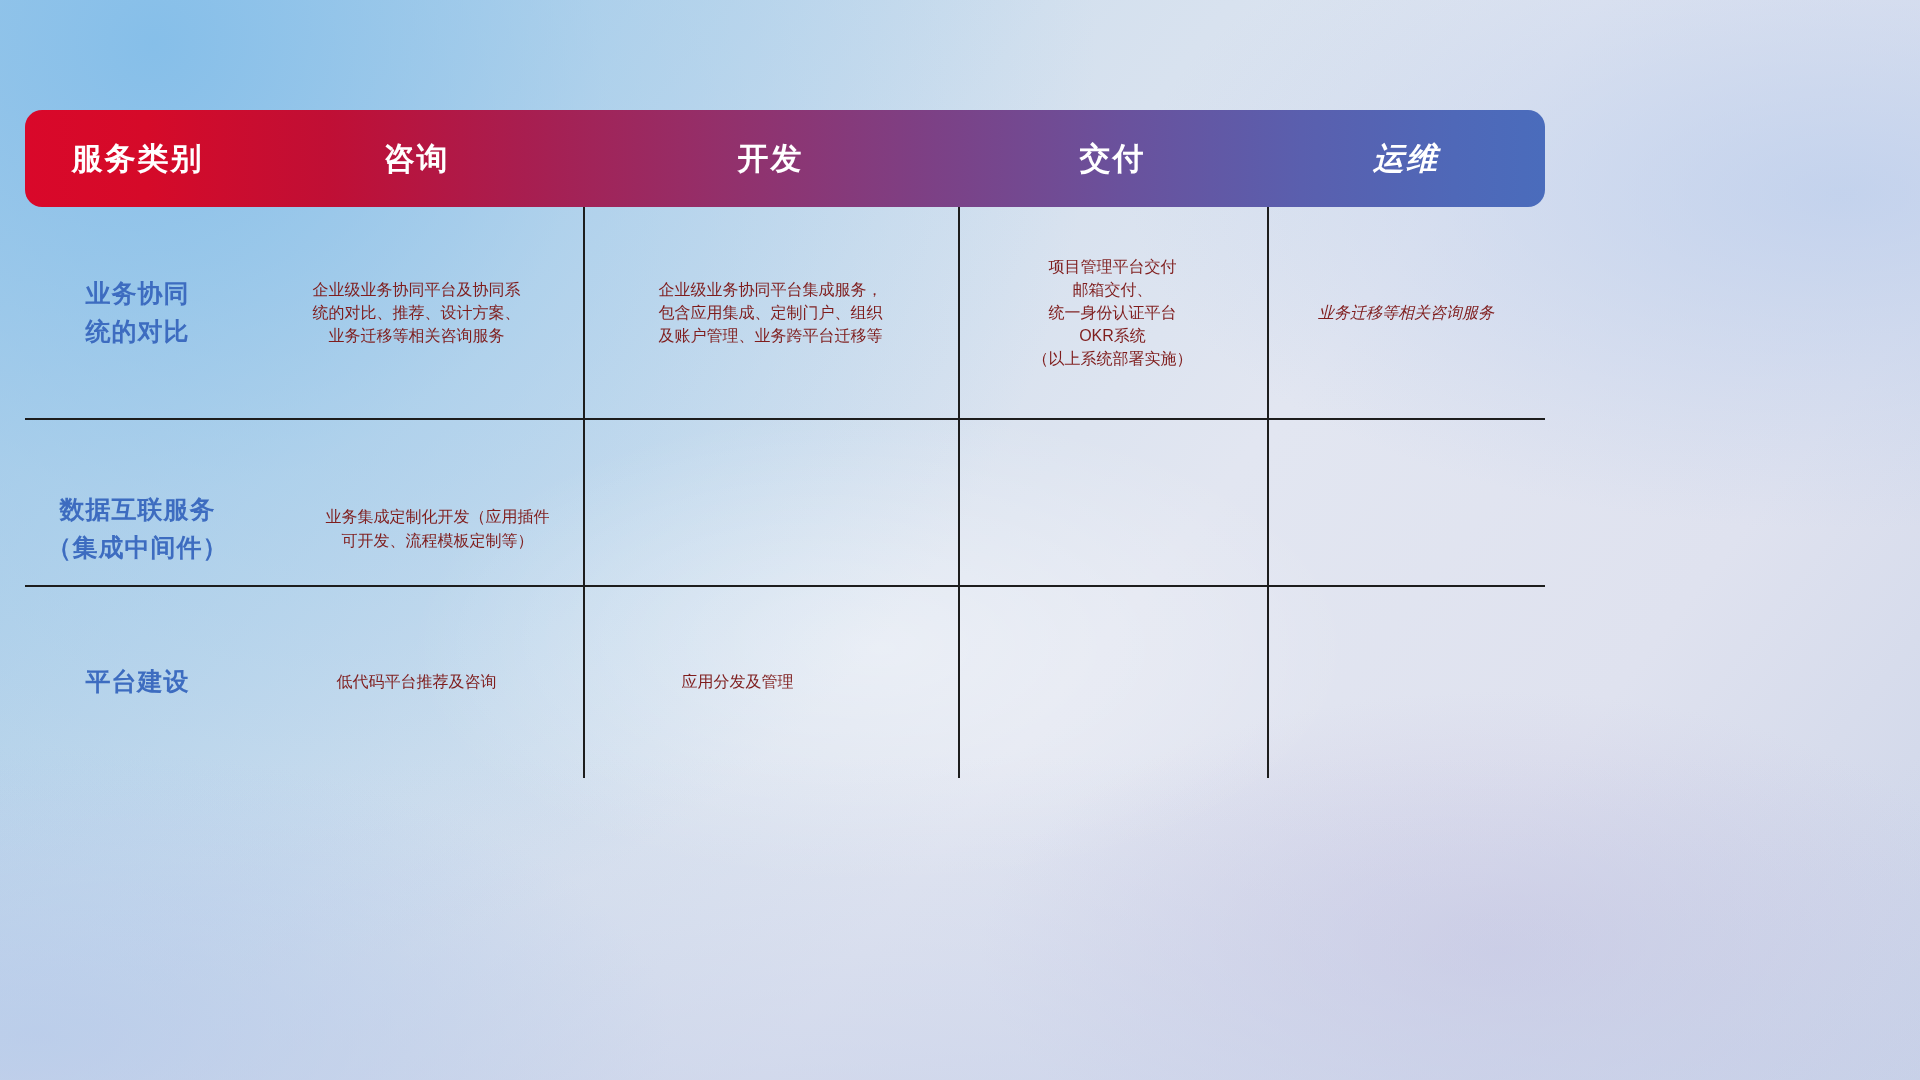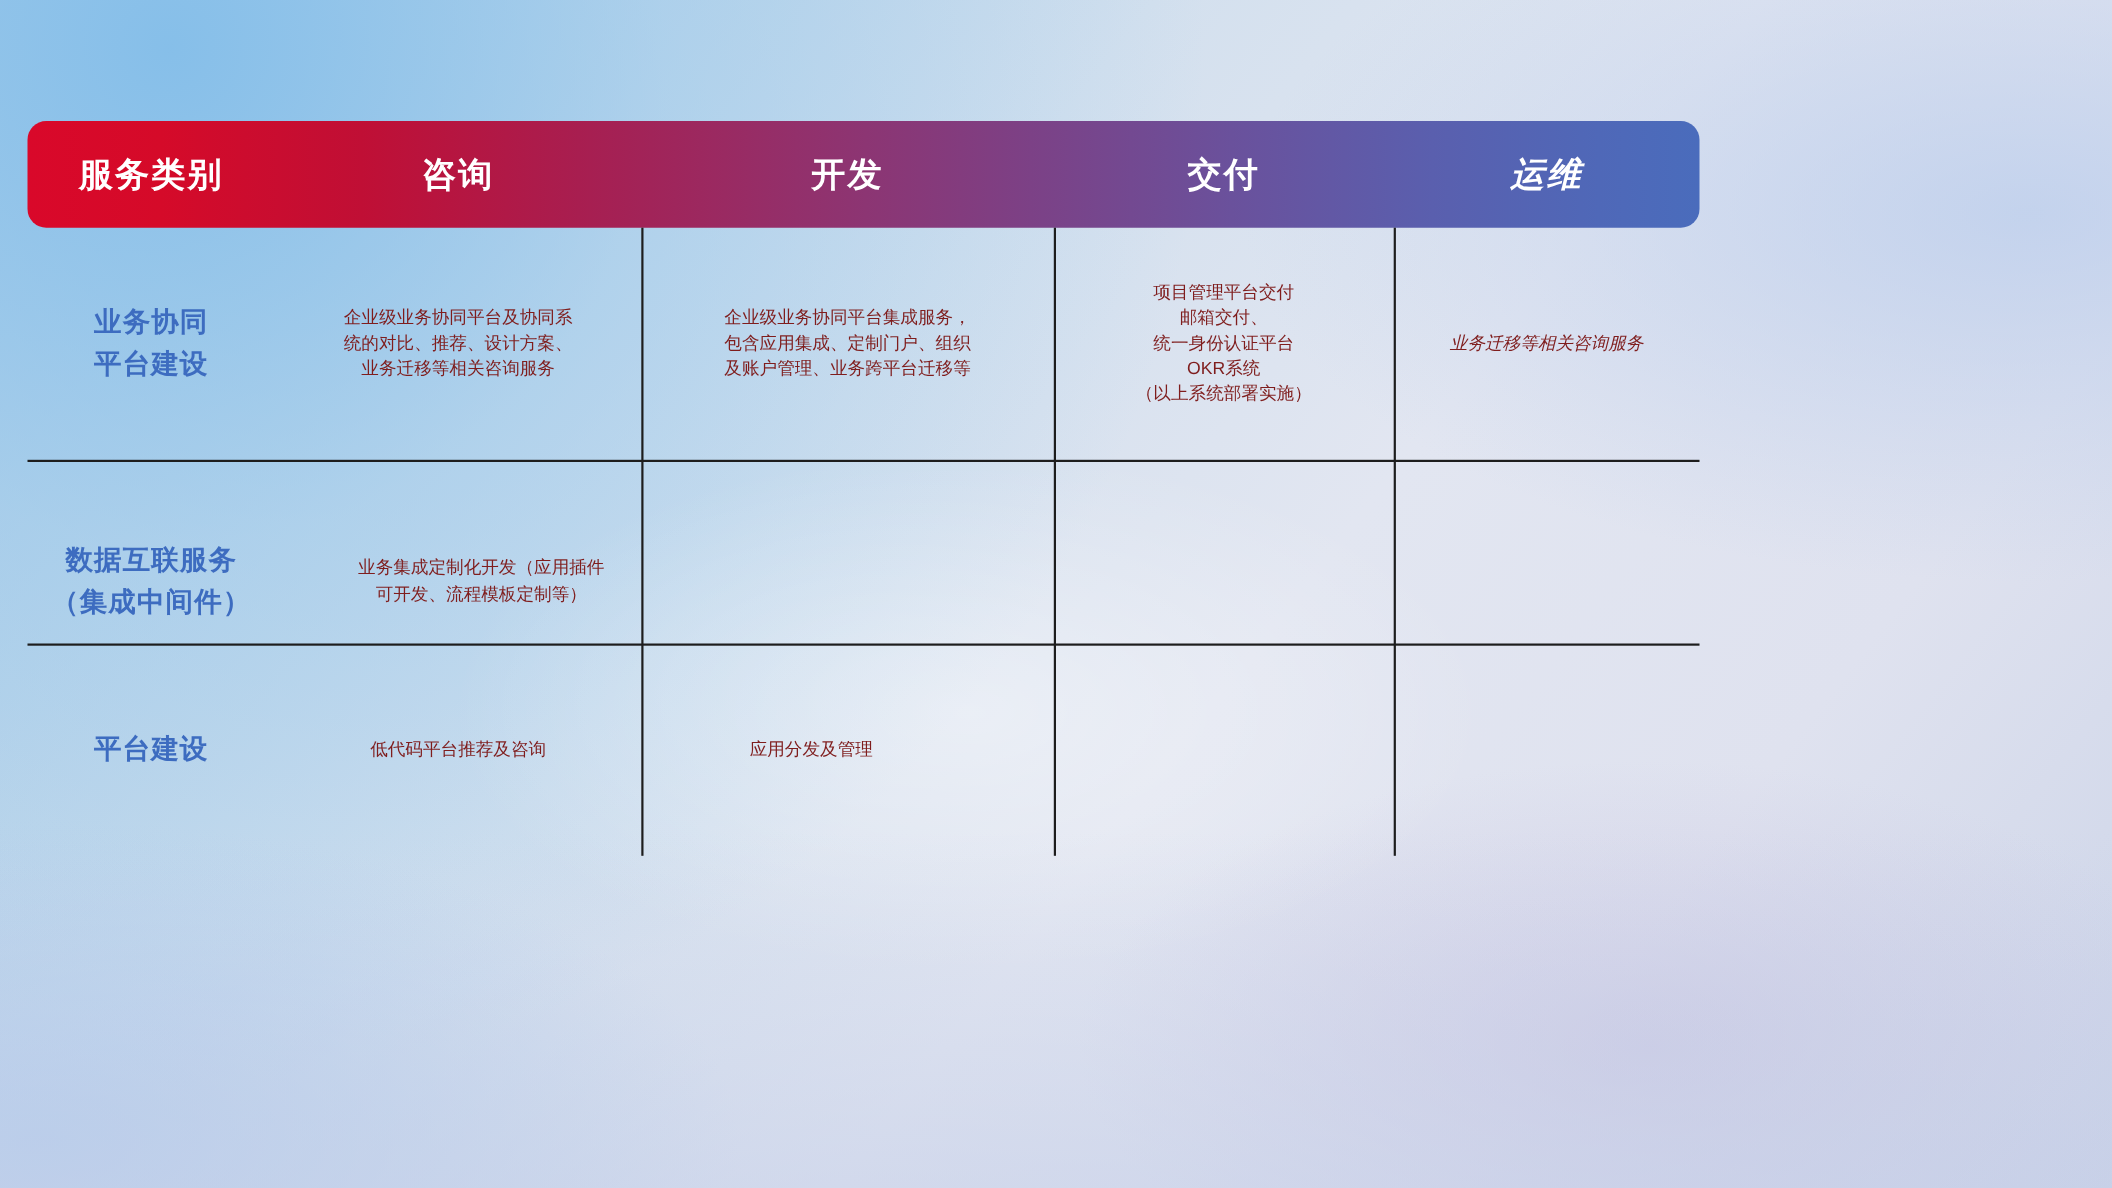--- a/index.html
+++ b/index.html
@@ -100,21 +100,21 @@
     <div class="th c1">咨询</div>
     <div class="th c2">开发</div>
     <div class="th c3">交付</div>
     <div class="th c4">运维</div>
   </div>
 
   <div class="tbody">
 
     <div class="row row-1">
       <div class="cell label c0">业务协同
-平台建设</div>
+统的对比</div>
       <div class="cell c1">企业级业务协同平台及协同系
 统的对比、推荐、设计方案、
 业务迁移等相关咨询服务</div>
       <div class="cell c2">企业级业务协同平台集成服务，
 包含应用集成、定制门户、组织
 及账户管理、业务跨平台迁移等</div>
       <div class="cell c3">项目管理平台交付
 邮箱交付、
 统一身份认证平台
 OKR系统

